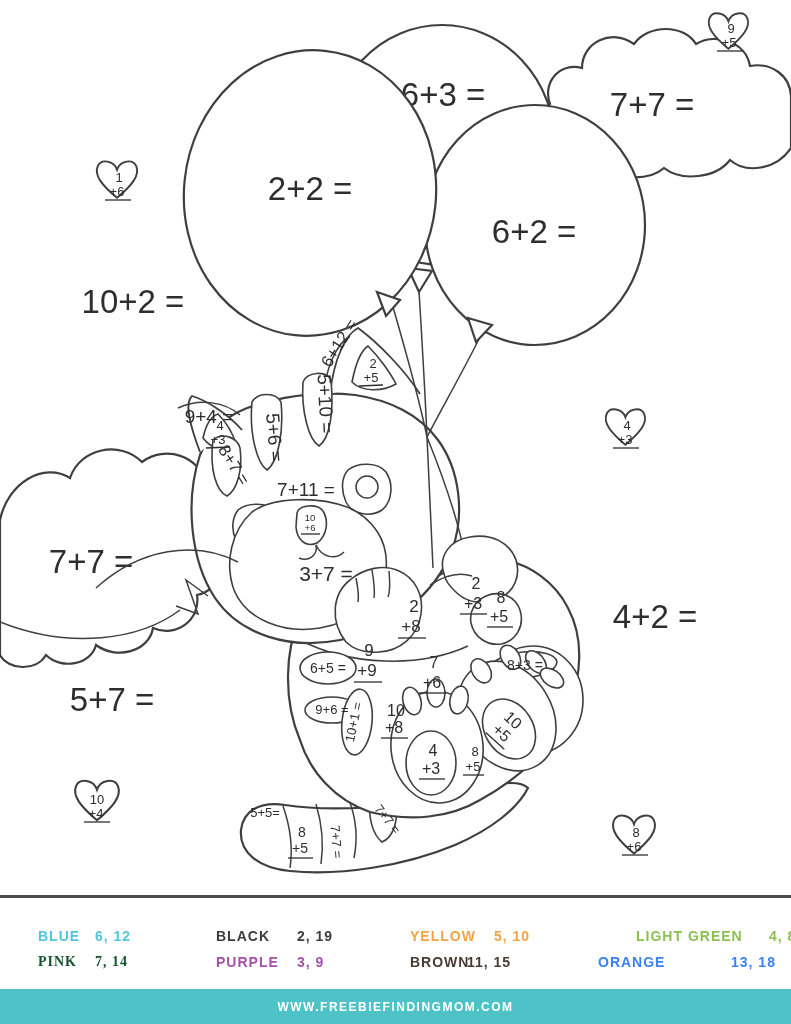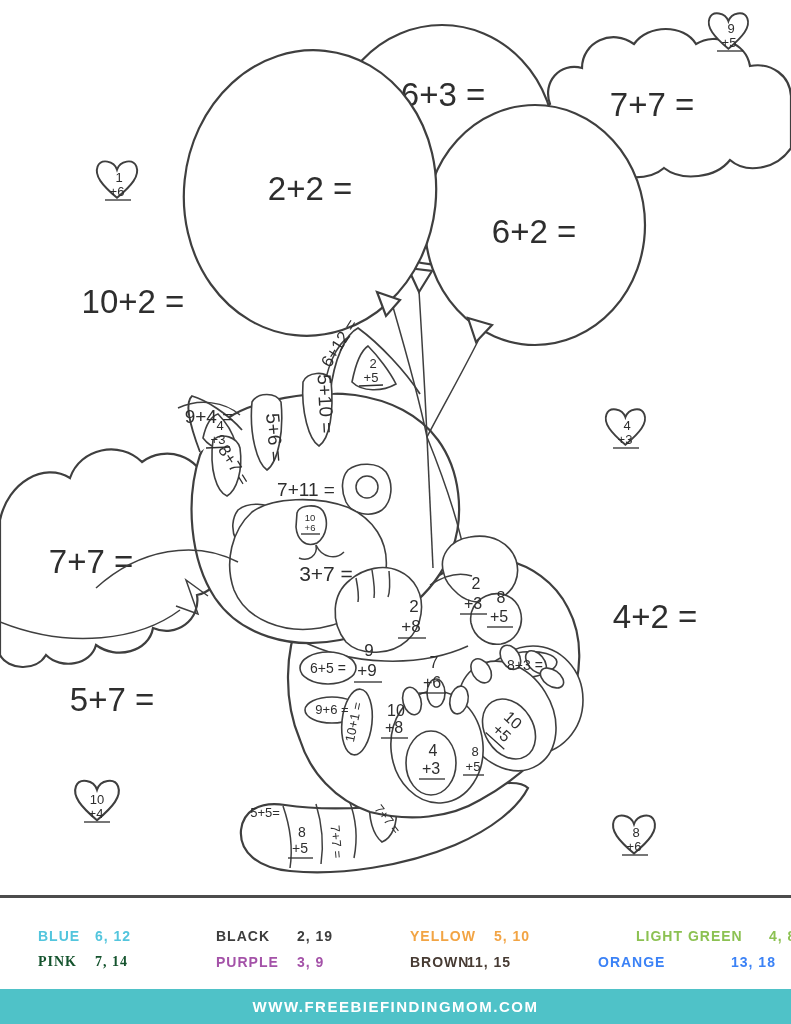--- a/index.html
+++ b/index.html
@@ -27,21 +27,21 @@
   .leg{position:absolute;white-space:nowrap;font-size:14px;letter-spacing:1px;font-weight:600;}
   .leg .val{position:absolute;font-weight:600;letter-spacing:1px;}
   .r1{top:928px;} .r2{top:954px;}
   .c1{left:38px;} .c2{left:216px;} .c3{left:410px;} .c4{left:598px;}
   .c1 .val{left:57px;} .c2 .val{left:81px;}
   .r1.c3 .val{left:84px;} .r2.c3 .val{left:57px;}
   .c4 .val{left:133px;}
   
   .footer{position:absolute;left:0;top:989px;width:791px;height:35px;display:flex;
           align-items:center;justify-content:center;}
-  .footer span{color:#ffffff;font-size:15px;font-weight:700;letter-spacing:1.5px;}
+  .footer span{color:#ffffff;font-size:12px;font-weight:700;letter-spacing:1.5px;}
 </style>
 </head>
 <body>
 
 <div id="page">
 
 <svg width="791" height="910" viewBox="0 0 791 910">
   <defs>
     <path id="heart" d="M20 10.5 C17.5 3 6.5 1 3.8 8 C1 15.5 7.5 23.5 20 34 C32.5 23.5 39 15.5 36.2 8 C33.5 1 22.5 3 20 10.5 Z"></path>
   </defs>

